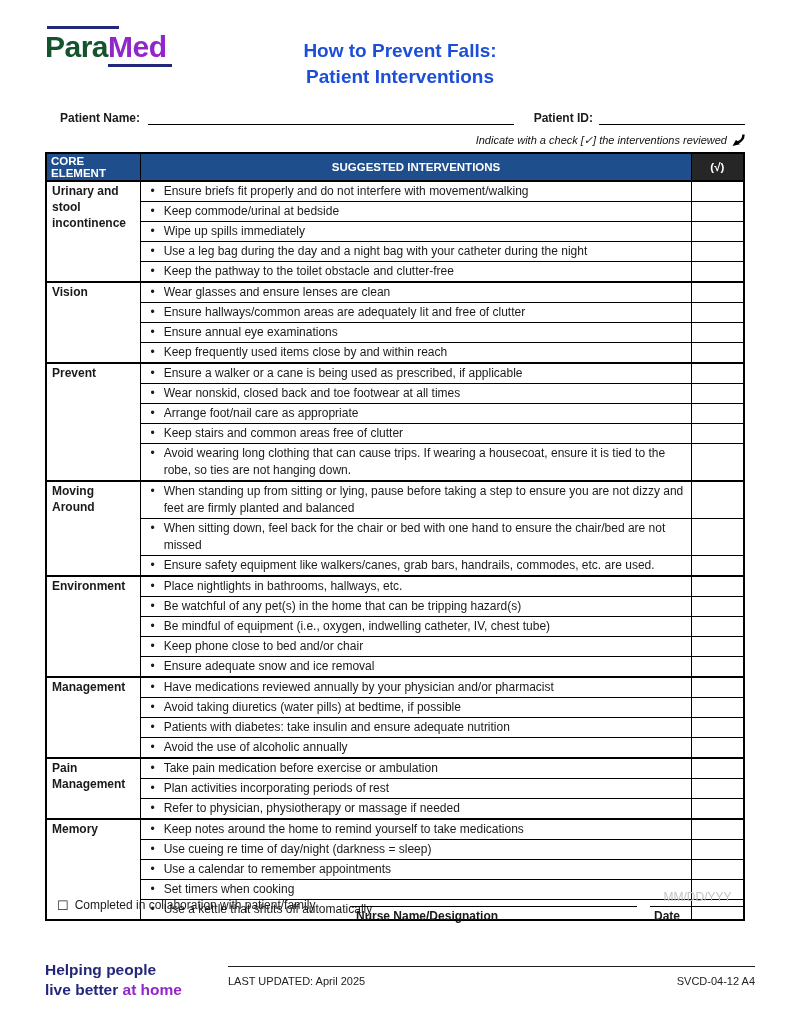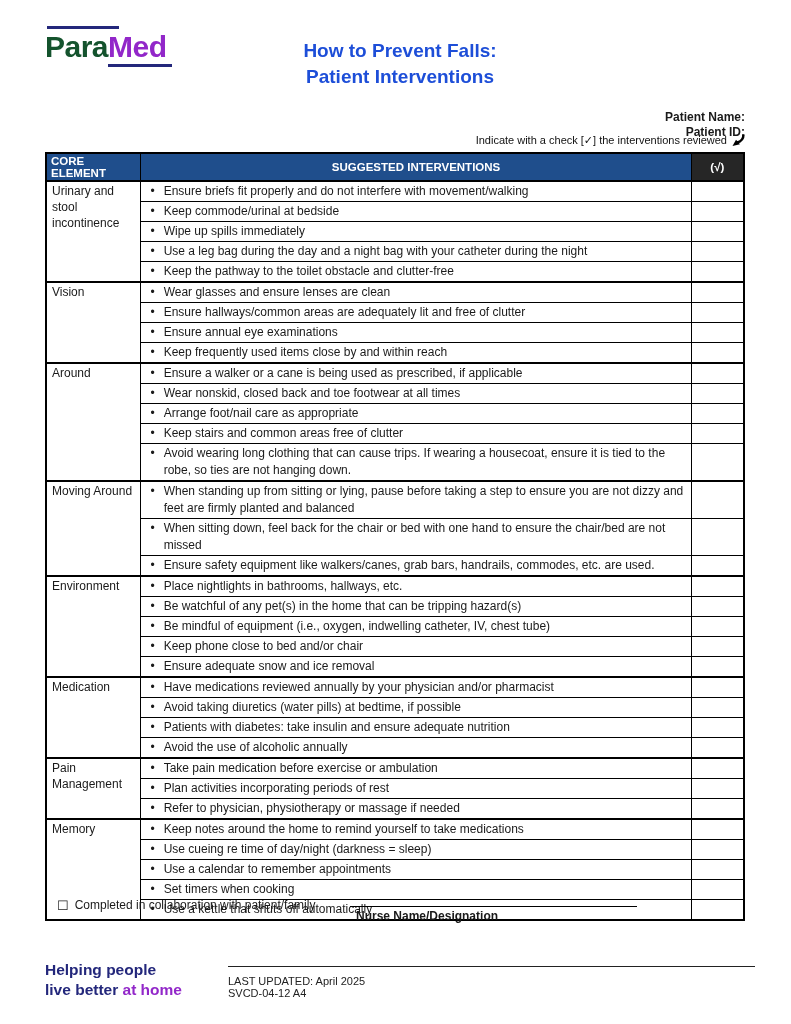--- a/index.html
+++ b/index.html
@@ -14,44 +14,44 @@
   .logo { position:absolute; left:45px; top:30px; font-size:30px; font-weight:bold; letter-spacing:-0.5px; line-height:34px; }
   .logo .para { color:#14532d; position:relative; }
   .logo .para::before { content:""; position:absolute; left:2px; top:-4px; width:72px; height:3px; background:#23277B; }
   .logo .med { color:#9227C9; position:relative; }
   .logo .med::after { content:""; position:absolute; left:0px; bottom:-4px; width:64px; height:3px; background:#23277B; }
 
   .doc-title { position:absolute; left:240px; width:320px; top:38px; text-align:center;
     font-size:19px; font-weight:bold; line-height:26px; color:#1d4ed8; }
 
   
-  .patient-row { position:absolute; left:60px; right:46px; top:110px; display:flex; align-items:flex-end; font-size:12px; font-weight:bold;flex-direction:column; }
+  .patient-row { position:absolute; left:60px; right:46px; top:110px; display:flex; align-items:flex-end; font-size:12px; font-weight:bold; }
   .field-line { border-bottom:1px solid #000; height:15px; }
   .patient-name-line { flex:1; margin-left:8px; }
   .patient-id-label { margin-left:20px; }
   .patient-id-line { width:146px; margin-left:6px; }
 
-  .instruction { position:absolute; right:46px; top:134px; font-size:11px; color:#111; display:flex; align-items:center; gap:4px; }
+  .instruction { position:absolute; right:46px; top:134px; font-size:11px; color:#111; display:flex; align-items:center; gap:4px;font-style:italic; }
   .arrow-svg { display:inline-block; }
 
   
   .interventions-table { position:absolute; left:45px; top:152px; width:700px;
     border-collapse:collapse; border:2px solid #000; font-size:12px; }
   .interventions-table col.c1 { width:95px; }
   .interventions-table col.c2 { width:552px; }
   .interventions-table col.c3 { width:53px; }
   .interventions-table th {
     color:#fff; font-size:11.5px; font-weight:bold; height:20px; border:1px solid #000; padding:1px 4px;
   }
   th.h-core { background:#1F4E8C; text-align:left;margin-top:36px; }
   th.h-int  { background:#1F4E8C; text-align:center; }
   th.h-chk  { background:#262626; text-align:center; }
   .interventions-table td { border:1px solid #000; height:19px; vertical-align:top; }
   tr.section-start td { border-top:2px solid #000; }
-  td.core-cell { font-weight:normal; padding:1px 5px; line-height:16px; font-size:12px; }
+  td.core-cell { font-weight:bold; padding:1px 5px; line-height:16px; font-size:12px; }
   td.item-cell { padding:1px 6px 1px 9px; }
   td.item-cell .row-flex { display:flex; gap:9px; }
   .bullet { line-height:17px; }
   .item-text { line-height:17px; }
   td.check-cell { cursor:pointer; }
 
   
   .collab { position:absolute; left:57px; top:898px; font-size:12px; display:flex; align-items:center; gap:6px; }
   .collab .box { font-size:13px; line-height:13px; cursor:pointer; }
   .nurse-block { position:absolute; left:350px; top:892px; width:287px; }
@@ -59,21 +59,21 @@
   .nurse-block .sig-label { font-size:12px; font-weight:bold; padding:2px 0 0 6px; }
   .date-block { position:absolute; left:650px; top:885px; width:95px; }
   .date-block .placeholder { color:#C3C3C3; font-size:12px; text-align:center; height:22px; line-height:24px; }
   .date-block .sig-line { border-bottom:1px solid #000; }
   .date-block .sig-label { font-size:12px; font-weight:bold; padding:2px 0 0 4px; }
 
   
   .tagline { position:absolute; left:45px; top:960px; font-size:15.5px; font-weight:bold; line-height:20px; color:#23277B; }
   .tagline .accent { color:#9227C9; }
   .bottom-info { position:absolute; left:228px; right:36px; top:966px; border-top:1.5px solid #222;
-    display:flex; justify-content:space-between; padding-top:8px; font-size:11px; color:#222;flex-direction:column; }
+    display:flex; justify-content:space-between; padding-top:8px; font-size:11px; color:#222; }
 </style>
 </head>
 <body>
 
 <div class="page">
 
   <div class="logo">
     <span class="para">Para</span><span class="med">Med</span>
   </div>
 
@@ -188,21 +188,21 @@
         <tr>
           <td class="item-cell">
             <div class="row-flex">
               <span class="bullet">•</span>
               <span class="item-text">Keep frequently used items close by and within reach</span>
             </div>
           </td>
           <td class="check-cell"></td>
         </tr>
         <tr class="section-start">
-          <td class="core-cell" rowspan="5">Around</td>
+          <td class="core-cell" rowspan="5">Prevent</td>
           <td class="item-cell">
             <div class="row-flex">
               <span class="bullet">•</span>
               <span class="item-text">Ensure a walker or a cane is being used as prescribed, if applicable</span>
             </div>
           </td>
           <td class="check-cell"></td>
         </tr>
         <tr>
           <td class="item-cell">
@@ -308,21 +308,21 @@
         <tr>
           <td class="item-cell">
             <div class="row-flex">
               <span class="bullet">•</span>
               <span class="item-text">Ensure adequate snow and ice removal</span>
             </div>
           </td>
           <td class="check-cell"></td>
         </tr>
         <tr class="section-start">
-          <td class="core-cell" rowspan="4">Medication</td>
+          <td class="core-cell" rowspan="4">Management</td>
           <td class="item-cell">
             <div class="row-flex">
               <span class="bullet">•</span>
               <span class="item-text">Have medications reviewed annually by your physician and/or pharmacist</span>
             </div>
           </td>
           <td class="check-cell"></td>
         </tr>
         <tr>
           <td class="item-cell">
@@ -431,20 +431,24 @@
   <div class="collab">
     <span class="box">☐</span>
     <span>Completed in collaboration with patient/family</span>
   </div>
 
   <div class="nurse-block">
     <div class="sig-line"></div>
     <div class="sig-label">Nurse Name/Designation</div>
   </div>
 
+  <div class="date-block">
+    <div class="placeholder sig-line">MM/DD/YYY</div>
+    <div class="sig-label">Date</div>
+  </div>
 
   <div class="tagline">
     <div>Helping people</div>
     <div><span>live better </span><span class="accent">at home</span></div>
   </div>
 
   <div class="bottom-info">
     <span>LAST UPDATED: April 2025</span>
     <span>SVCD-04-12 A4</span>
   </div>

